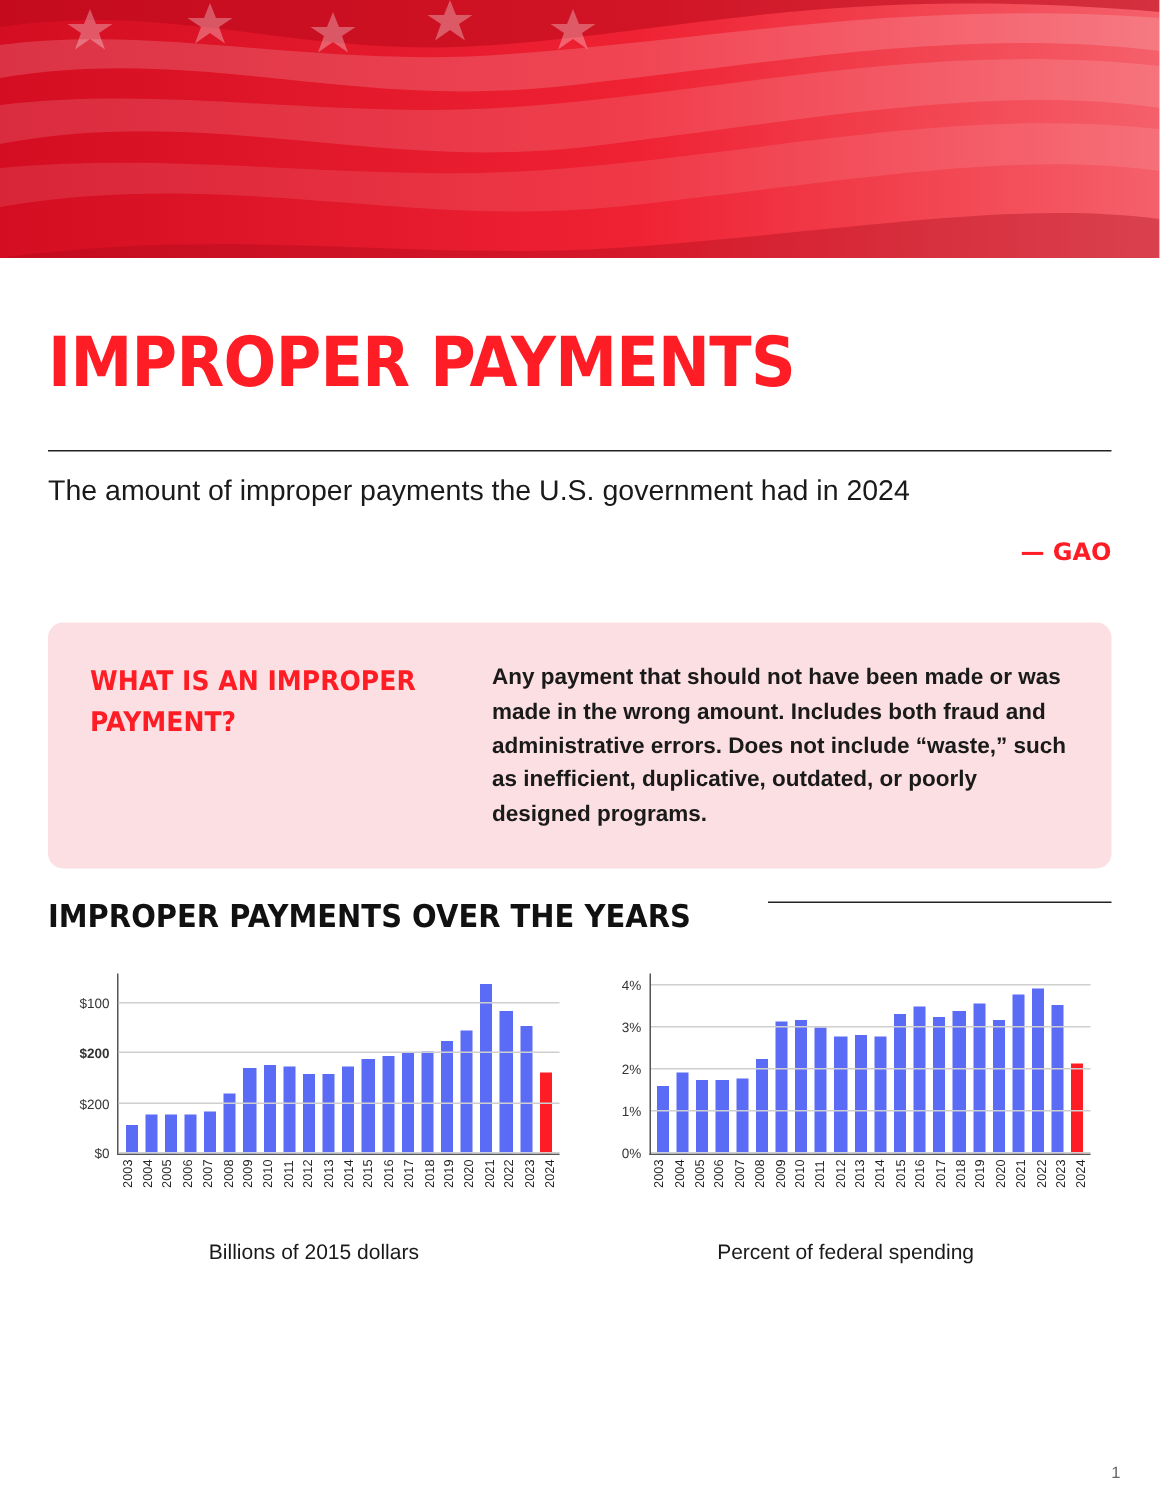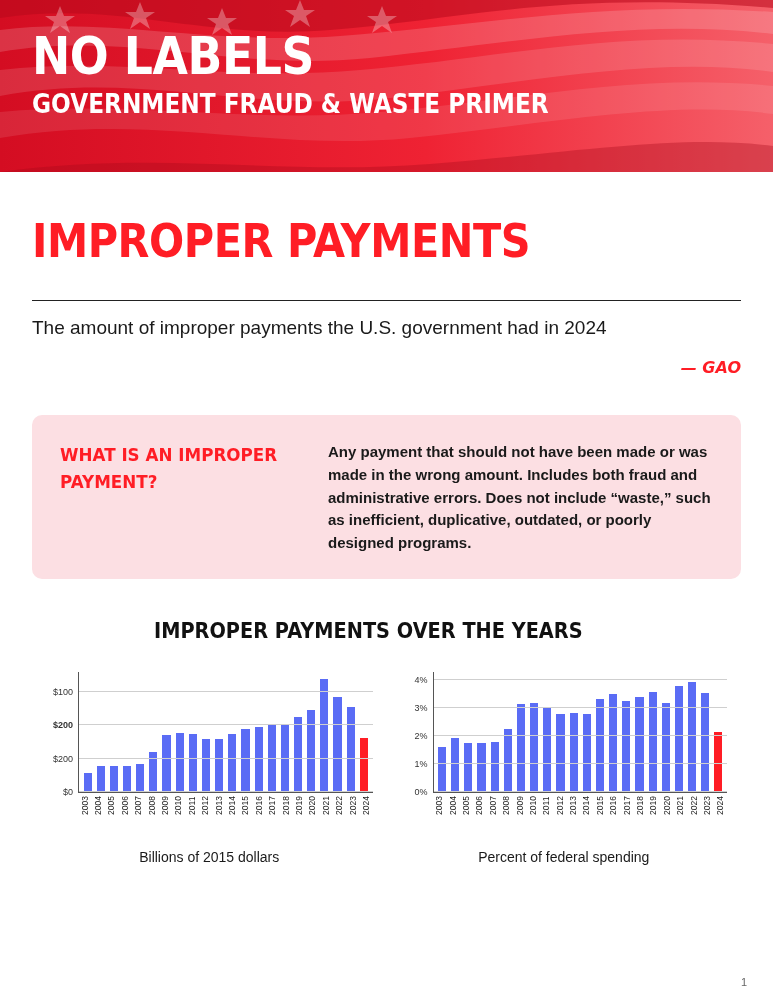--- a/index.html
+++ b/index.html
@@ -122,21 +122,20 @@
     line-height: 1.32;
     color: #1a1a1a;
   }
   .stat-source {
     text-align: right;
     margin-top: 18px;
     color: #ff1d25;
     font-weight: bold;
     font-size: 16px;
     font-family: "DejaVu Sans", sans-serif;
-    font-style: italic;
   }
 
   
   .callout {
     margin-top: 38px;
     background: #fcdfe3;
     border-radius: 10px;
     display: flex;
     padding: 26px 28px 24px 28px;
     box-sizing: border-box;
@@ -157,23 +156,21 @@
     flex: 1;
     font-size: 15px;
     line-height: 1.52;
     color: #1a1a1a;
     font-weight: bold;
   }
 
   
   .charts-head {
     display: flex;
-    align-items: center;
-    margin-top: 40px;
-    flex-direction: column;
+    margin-top: 20px;
   }
   .charts-head-title {
     font-family: "DejaVu Sans", sans-serif;
     font-weight: bold;
     font-size: 21px;
     color: #111;
     white-space: nowrap;
     transform: scaleX(0.92);
     transform-origin: left center;
   }
@@ -295,24 +292,20 @@
     <path d="M0,138 C150,112 270,152 410,138 C560,122 670,100 773,114 L773,86 C640,72 520,100 380,112 C250,124 130,100 0,112 Z" fill="#ffffff" opacity="0.10"></path>
     <path d="M0,172 C160,150 280,176 430,164 C580,152 680,134 773,146 L773,172 Z" fill="#a5081a" opacity="0.35"></path>
     <g fill="#ffffff" opacity="0.30">
       <polygon points="60,6 64,16 75,16 66,22 70,33 60,26 50,33 54,22 45,16 56,16"></polygon>
       <polygon points="140,2 144,12 155,12 146,18 150,29 140,22 130,29 134,18 125,12 136,12"></polygon>
       <polygon points="222,8 226,18 237,18 228,24 232,35 222,28 212,35 216,24 207,18 218,18"></polygon>
       <polygon points="300,0 304,10 315,10 306,16 310,27 300,20 290,27 294,16 285,10 296,10"></polygon>
       <polygon points="382,6 386,16 397,16 388,22 392,33 382,26 372,33 376,22 367,16 378,16"></polygon>
     </g>
   </svg>
-  <div class="banner-text">
-    <div class="banner-title">NO LABELS</div>
-    <div class="banner-sub">GOVERNMENT FRAUD &amp; WASTE PRIMER</div>
-  </div>
 </div>
 
 <div class="content">
 
   <div class="section-title">IMPROPER PAYMENTS</div>
 
   <div class="stat-row">
     <div class="stat-right">
       <div class="stat-rule"></div>
       <div class="stat-desc">The amount of improper payments the U.S. government had in 2024</div>

